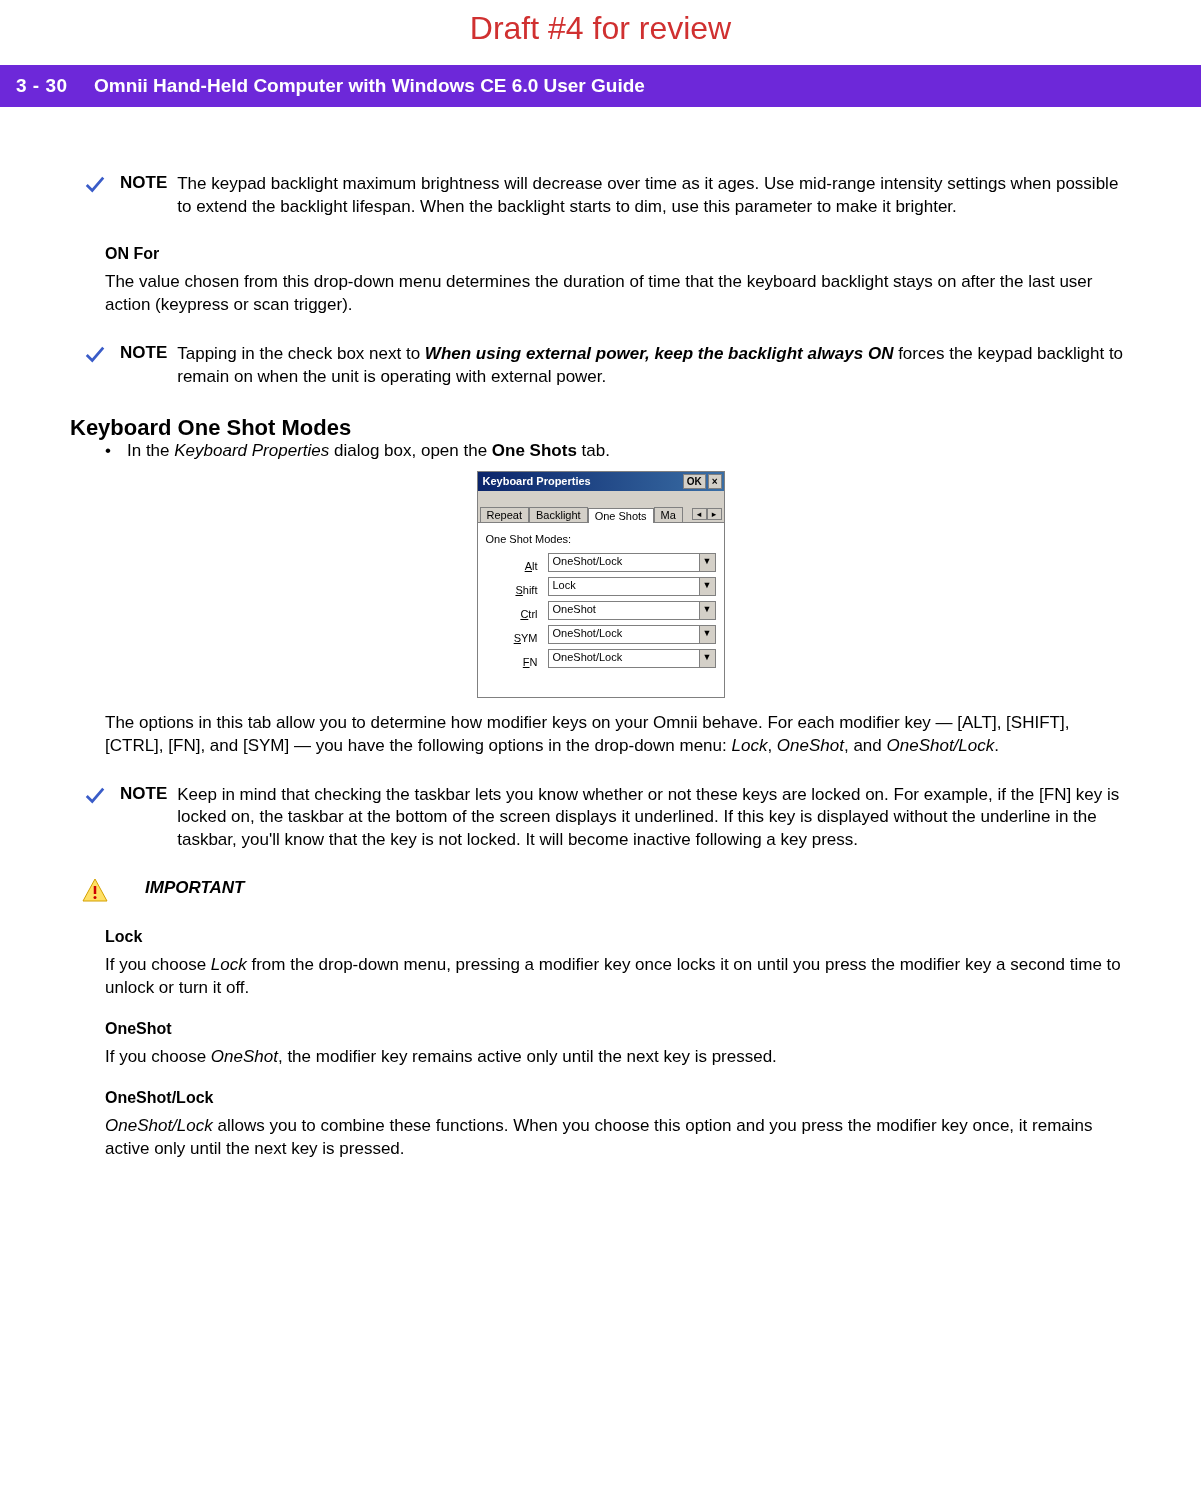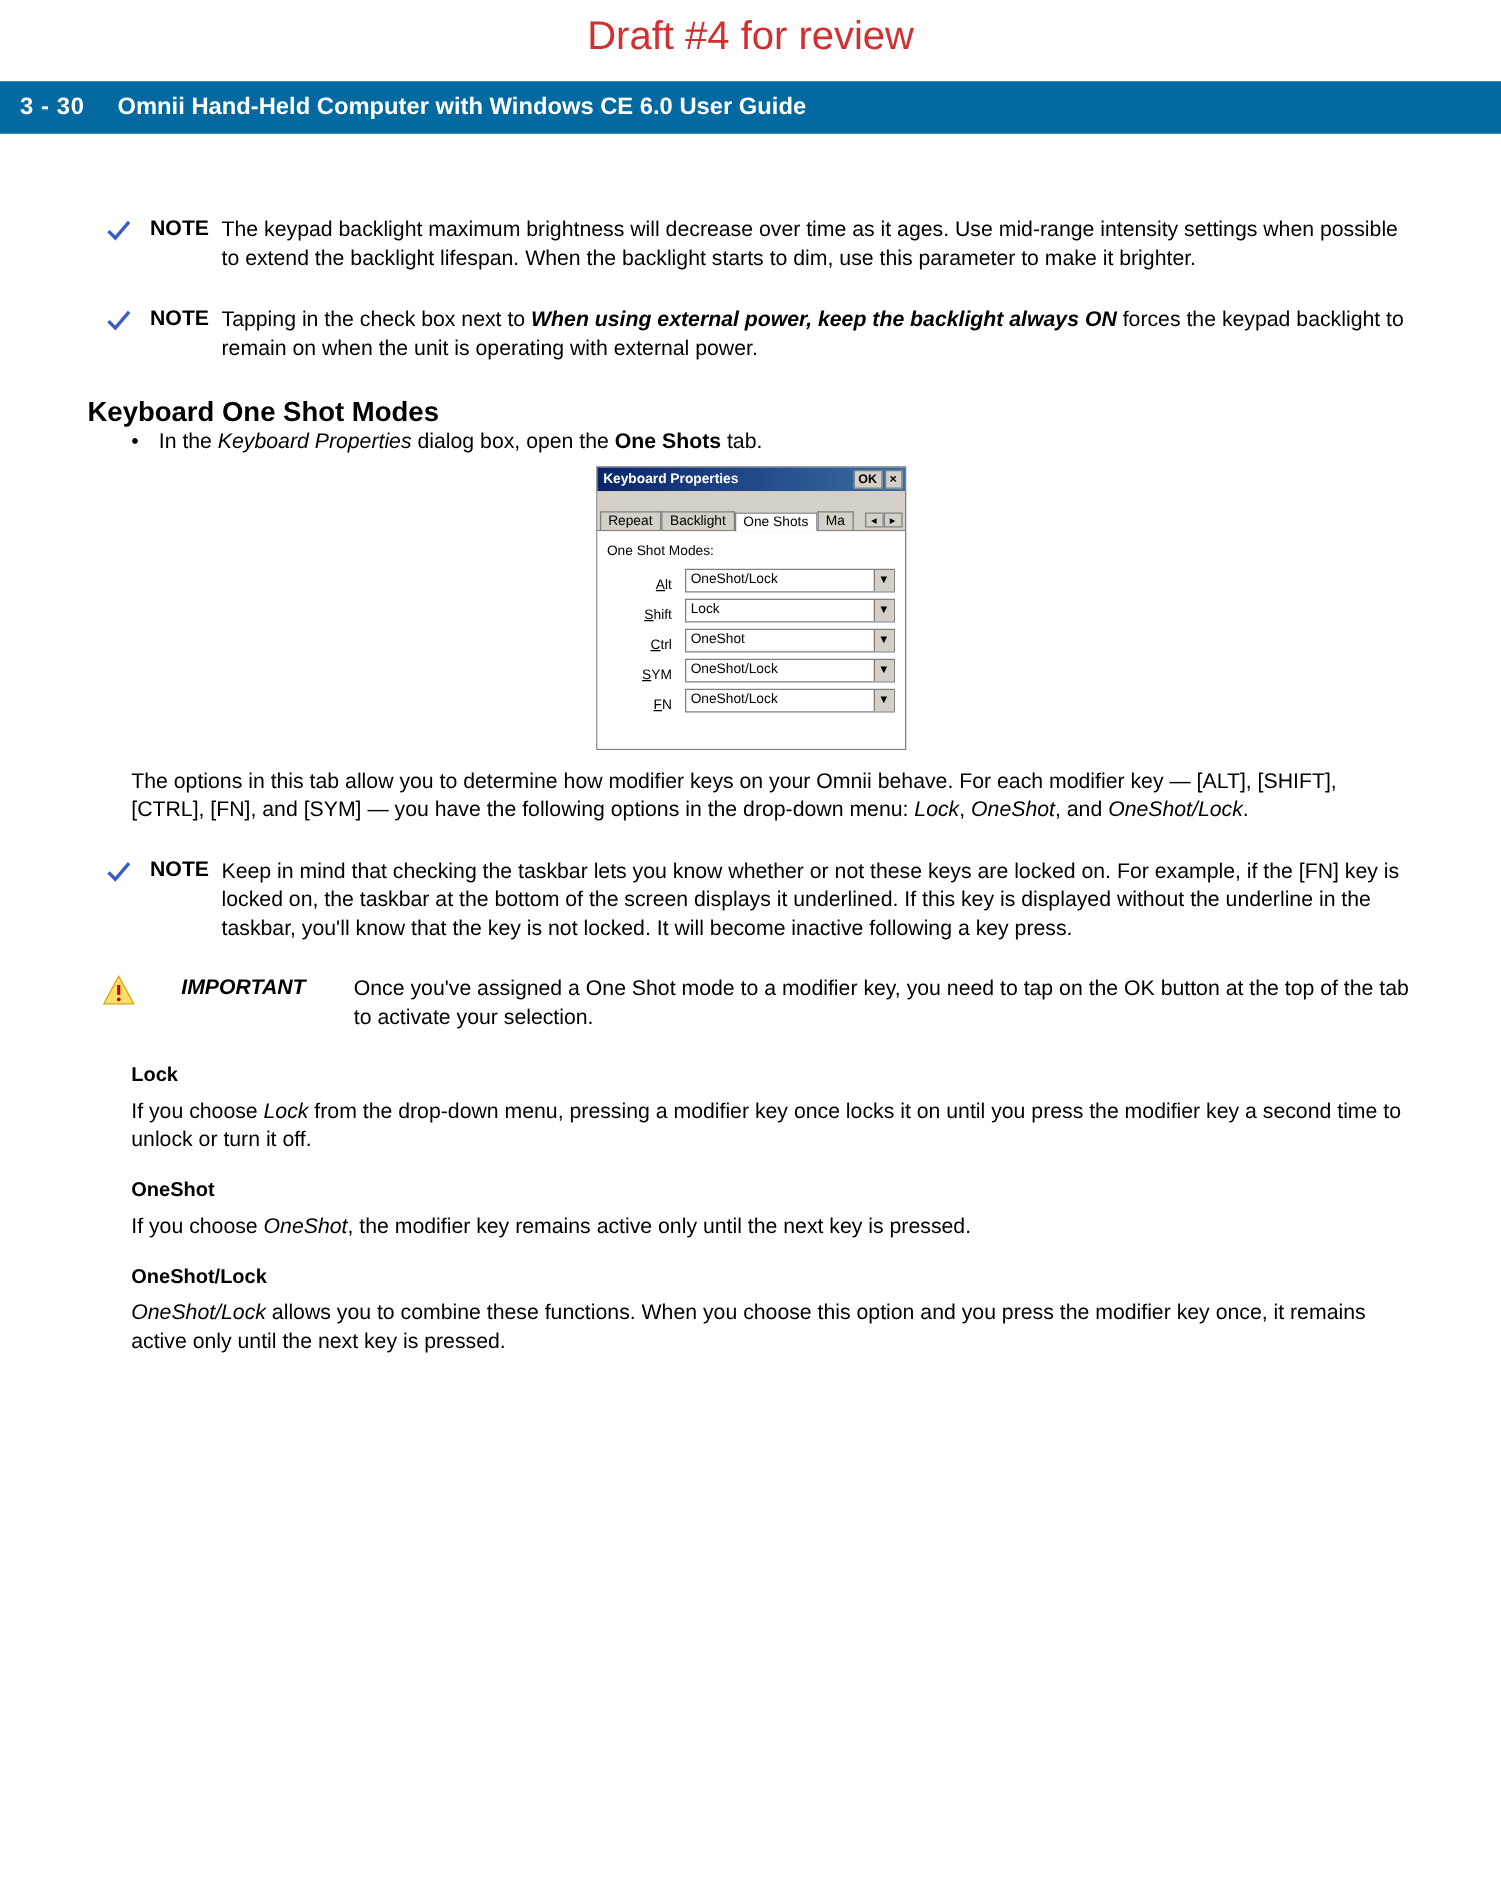--- a/index.html
+++ b/index.html
@@ -11,21 +11,21 @@
   width: 1201px;
 }
 .draft-banner {
   text-align: center;
   font-size: 32px;
   color: #d03030;
   font-weight: normal;
   padding: 10px 0 18px 0;
 }
 .header-bar {
-  background: #0369a1;
+  background: #6d28d9;
   color: #fff;
   font-size: 19px;
   font-weight: bold;
   padding: 10px 16px;
   font-family: 'Trebuchet MS', Arial, sans-serif;
 }
 .header-bar .page {
   letter-spacing: 0.5px;
 }
 .content {
@@ -235,20 +235,24 @@
       <svg width="22" height="22" viewBox="0 0 24 24">
           <path fill="none" stroke="#3a5cc8" stroke-width="3" d="M3 13 L9 19 L21 5"></path>
         </svg>
     </div>
     <div class="note-body">
       <span class="note-label">NOTE</span>
       <span class="note-text">The keypad backlight maximum brightness will decrease over time as it ages. Use mid-range intensity settings when possible to extend the backlight lifespan. When the backlight starts to dim, use this parameter to make it brighter.</span>
     </div>
   </div>
 
+  <div class="section-indent">
+    <div class="subhead">ON For</div>
+    <div class="body-text">The value chosen from this drop-down menu determines the duration of time that the keyboard backlight stays on after the last user action (keypress or scan trigger).</div>
+  </div>
 
   <div class="note-row">
     <div class="check-icon">
       <svg width="22" height="22" viewBox="0 0 24 24">
           <path fill="none" stroke="#3a5cc8" stroke-width="3" d="M3 13 L9 19 L21 5"></path>
         </svg>
     </div>
     <div class="note-body">
       <span class="note-label">NOTE</span>
       <span class="note-text">
@@ -353,21 +357,20 @@
   <div class="important-row">
     <div class="warn-icon">
       <svg width="26" height="24" viewBox="0 0 26 24">
         <path d="M13 1 L25 23 L1 23 Z" fill="#ffe066" stroke="#d4a000" stroke-width="1"></path>
         <line x1="13" y1="8" x2="13" y2="16" stroke="#c00" stroke-width="2.5"></line>
         <circle cx="13" cy="19.5" r="1.5" fill="#c00"></circle>
       </svg>
     </div>
     <div class="note-body">
       <span class="important-label">IMPORTANT</span>
-      <span class="note-text">Once you've assigned a One Shot mode to a modifier key, you need to tap on the OK button at the top of the tab to activate your selection.</span>
     </div>
   </div>
 
   <div class="section-indent">
     <div class="subhead">Lock</div>
     <div class="body-text">
       <span>If you choose </span><i>Lock</i><span> from the drop-down menu, pressing a modifier key once locks it on until you press the modifier key a second time to unlock or turn it off.</span>
     </div>
 
     <div class="subhead">OneShot</div>

